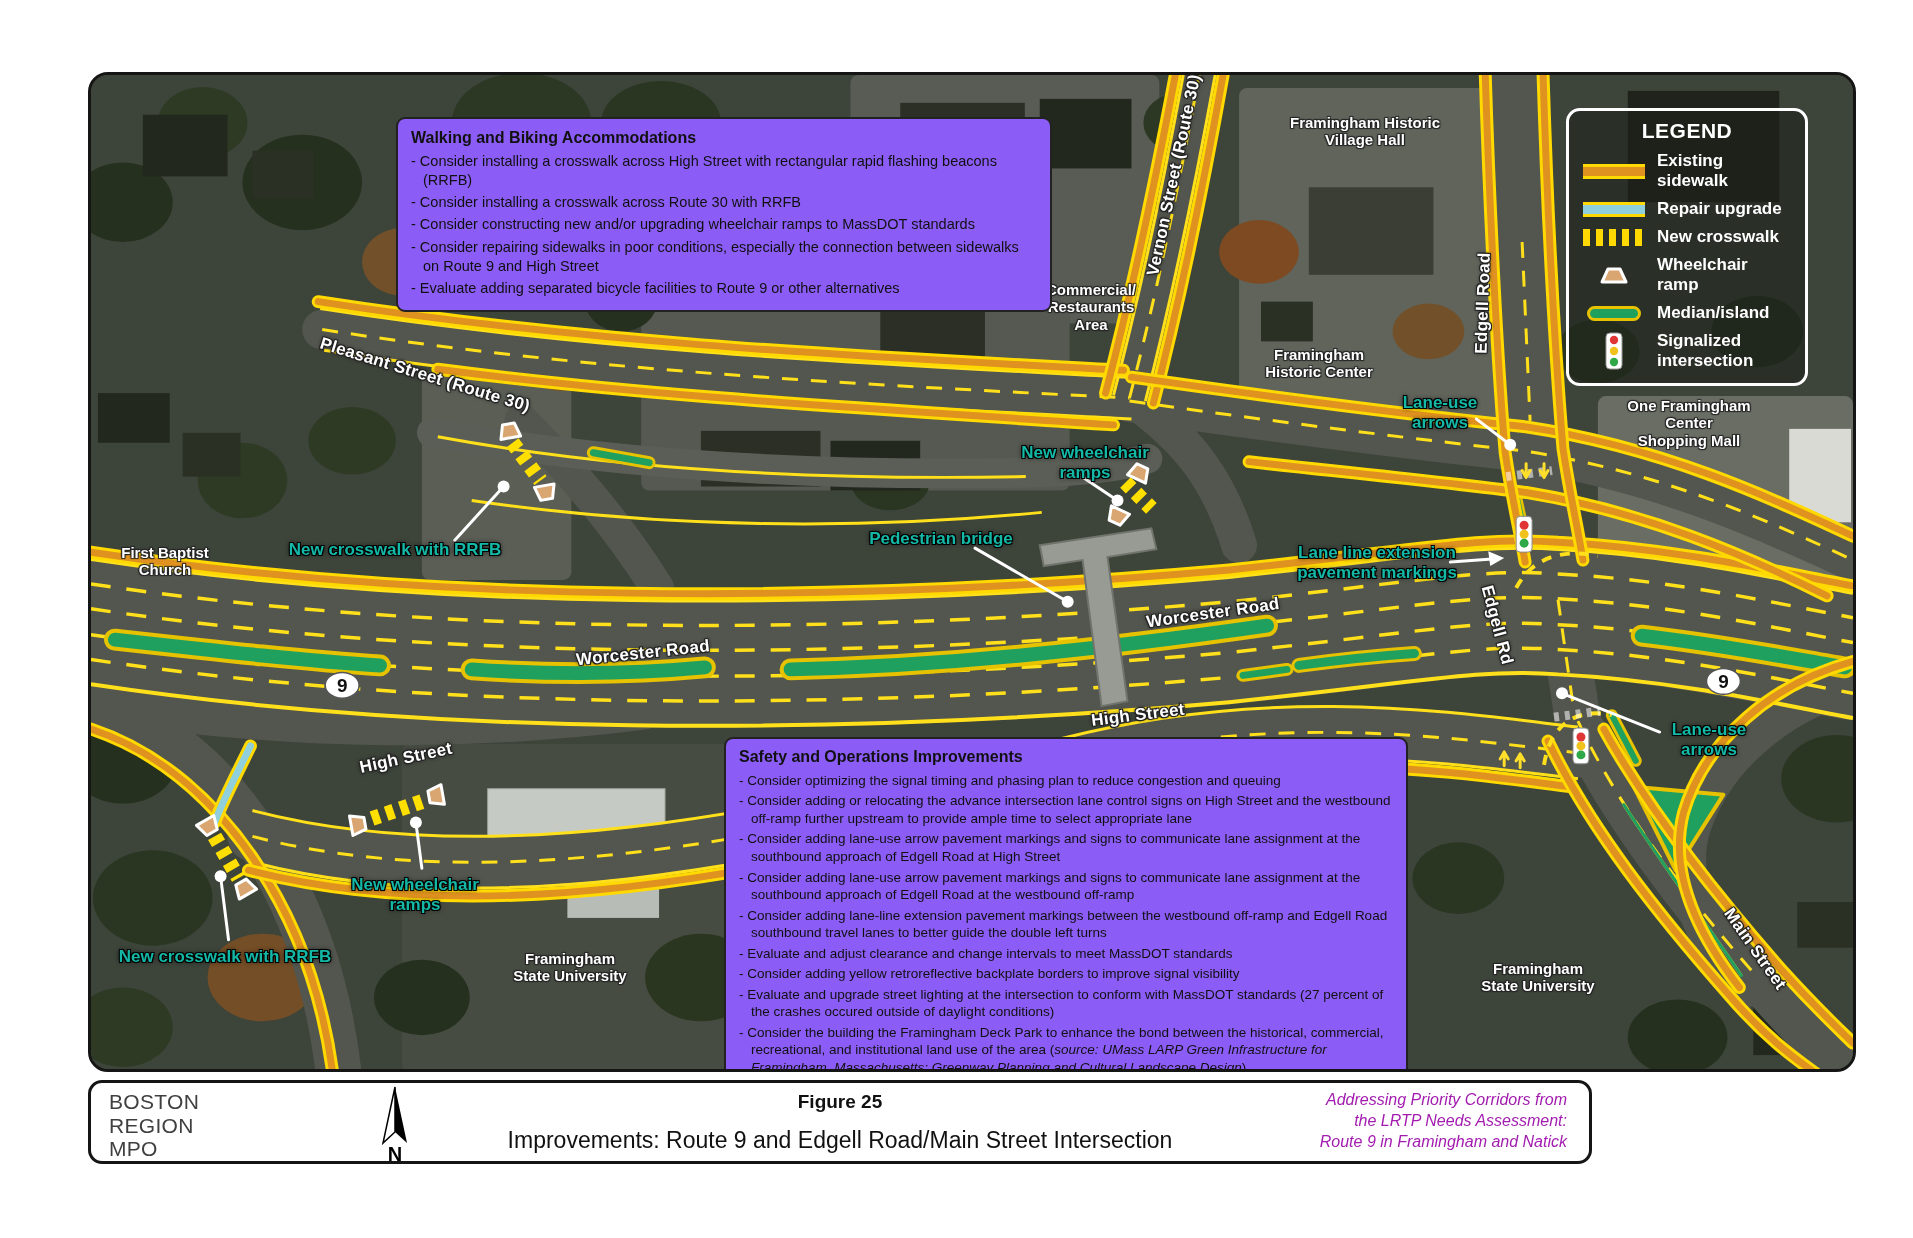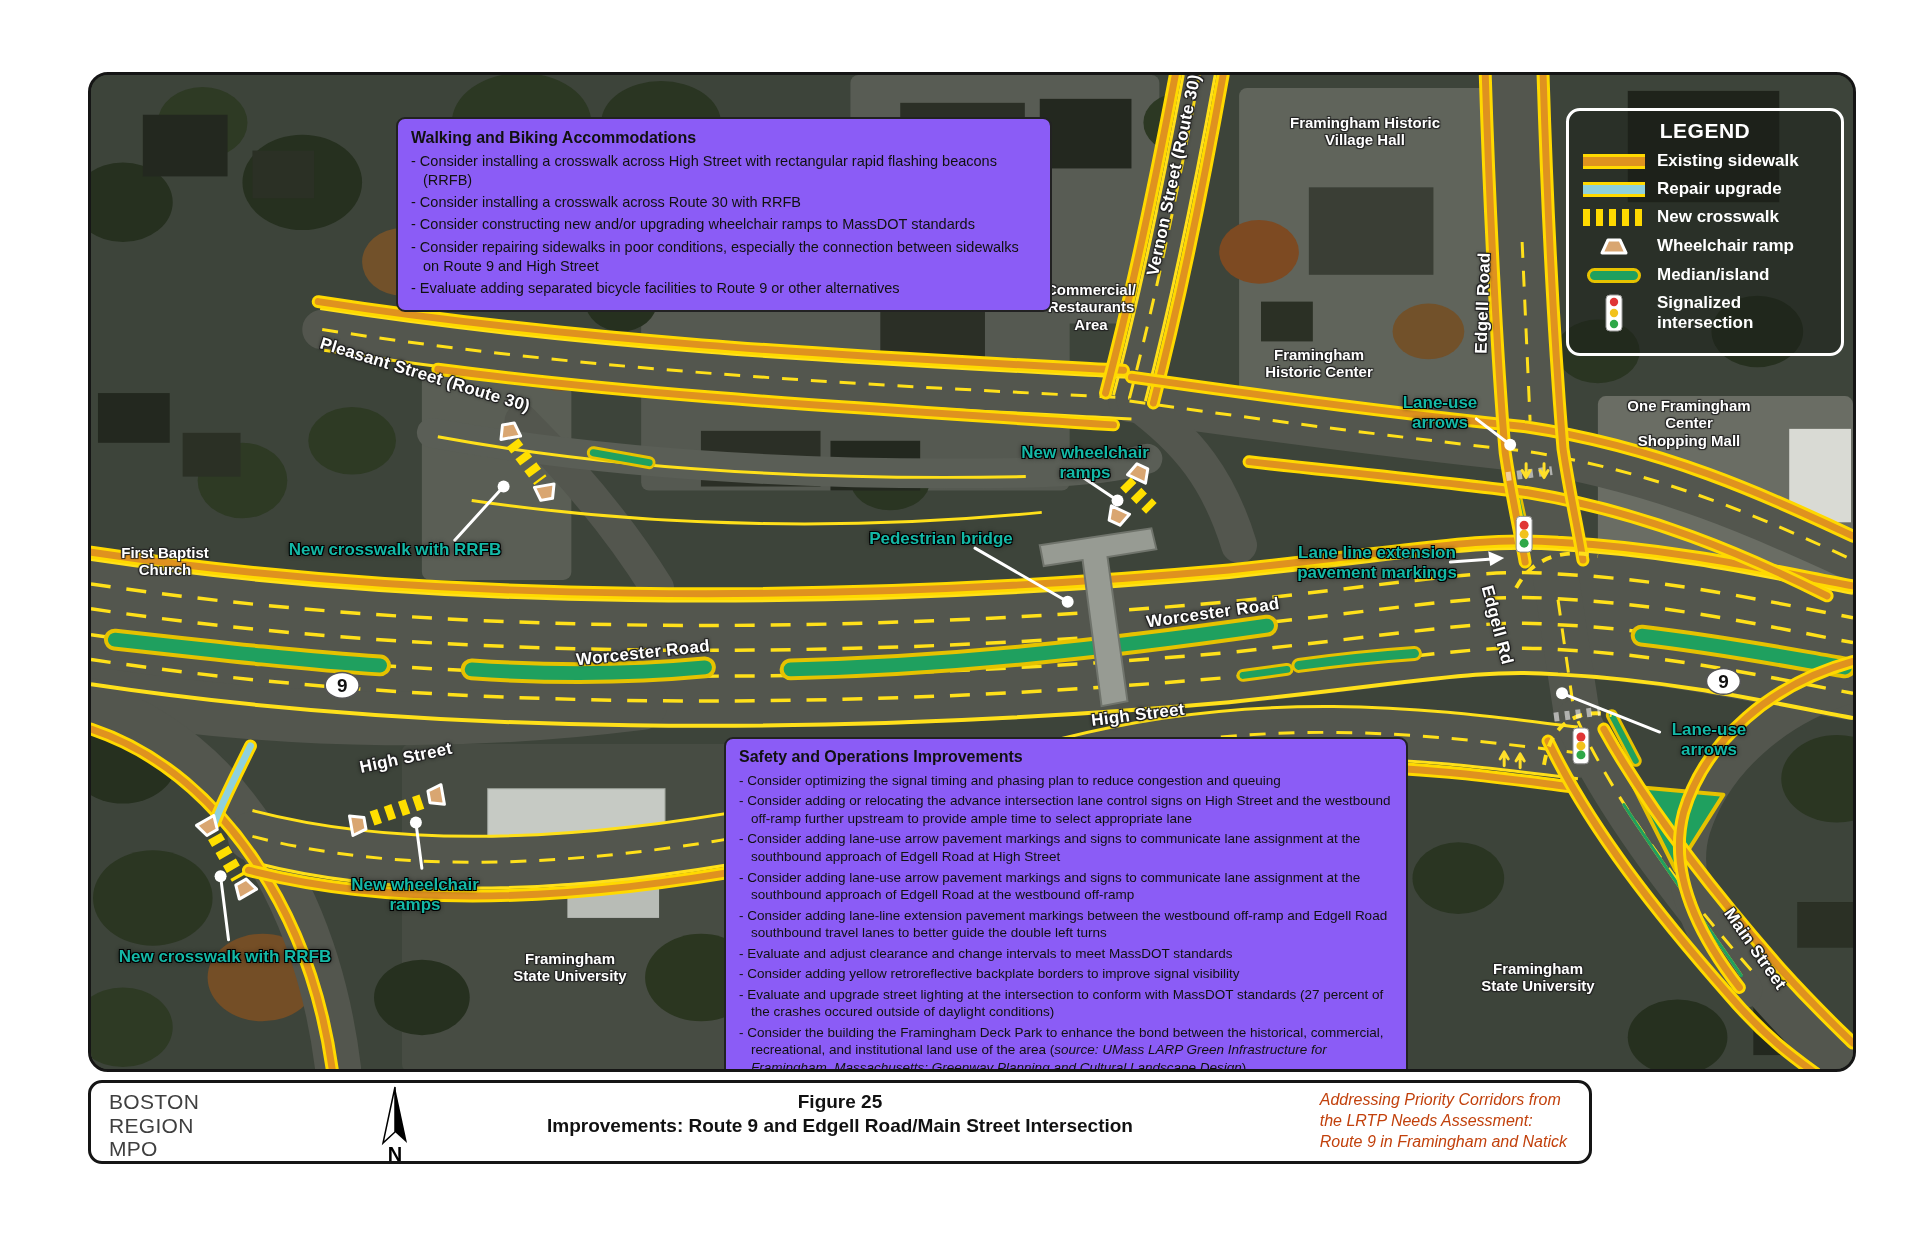--- a/index.html
+++ b/index.html
@@ -46,42 +46,42 @@
     padding:8px 13px 9px;color:#111;box-sizing:border-box;}
   .notebox h3{margin:0 0 4px 0;font-size:16px;}
   .notebox ul{margin:0;padding:0;list-style:none;}
   .notebox li{padding-left:12px;text-indent:-12px;margin:3px 0;}
   .notebox li::before{content:"- ";}
   #walking-box{left:305px;top:42px;width:656px;font-size:14.5px;line-height:1.32;}
   #safety-box{left:633px;top:662px;width:684px;font-size:13.5px;line-height:1.3;}
   .src{font-style:italic;}
 
   
-  #legend{position:absolute;left:1475px;top:33px;width:278px;box-sizing:border-box;
-    background:rgba(28,32,26,.55);border:3px solid #fff;border-radius:14px;padding:8px 14px 12px;}
+  #legend{position:absolute;left:1475px;top:33px;width:242px;box-sizing:border-box;
+    background:rgba(28,32,26,.55);border:3px solid #fff;border-radius:14px;padding:8px 14px 4px;}
   #legend h3{margin:0 0 6px 0;text-align:center;color:#fff;font-size:21px;letter-spacing:.5px;}
   .lg-row{display:flex;align-items:center;gap:12px;margin:8px 0;}
   .lg-swatch{width:62px;flex:0 0 62px;display:flex;justify-content:center;align-items:center;}
   .lg-label{color:#fff;font-weight:700;font-size:17px;}
   .sw-exist{width:62px;height:15px;background:linear-gradient(to bottom,#ffd900 0 3px,#df921f 3px 12px,#ffd900 12px 15px);}
   .sw-repair{width:62px;height:15px;background:linear-gradient(to bottom,#ffd900 0 3px,#8fd0dc 3px 12px,#ffd900 12px 15px);}
   .sw-cross{width:62px;height:17px;background:repeating-linear-gradient(to right,#ffd900 0 7px,rgba(0,0,0,0) 7px 13px);}
   .sw-median{width:54px;height:15px;background:#1fa05f;border:3px solid #e6c200;border-radius:10px;box-sizing:border-box;}
 
   
   #footer{position:absolute;left:88px;top:1080px;width:1504px;height:84px;
     border:3px solid #151515;border-radius:14px;background:#fff;box-sizing:border-box;}
   #footer-org{position:absolute;left:18px;top:7px;font-size:21px;color:#3f3f3f;
     line-height:1.12;letter-spacing:.3px;white-space:pre-line;}
   #north{position:absolute;left:282px;top:2px;}
   #figure-block{position:absolute;left:50%;top:8px;transform:translateX(-50%);text-align:center;color:#111;}
   #figure-no{font-size:19px;font-weight:700;}
-  #figure-title{font-size:19px;font-weight:700;margin-top:2px;}
-  #footer-note{position:absolute;right:22px;top:7px;font-style:italic;
-    font-size:16px;color:#c2410c;line-height:1.3;white-space:pre-line;}
+  #figure-title{font-size:23px;font-weight:400;margin-top:14px;}
+  #footer-note{position:absolute;right:22px;top:7px;text-align:right;font-style:italic;
+    font-size:16px;color:#a21caf;line-height:1.3;white-space:pre-line;}
 </style>
 </head>
 <body>
 
 <div id="map-panel">
 
   <svg id="map-svg" viewBox="88 72 1768 1000" preserveAspectRatio="none">
 
     <g>
       <rect x="88" y="72" width="1768" height="1000" fill="#3d443a"></rect>

